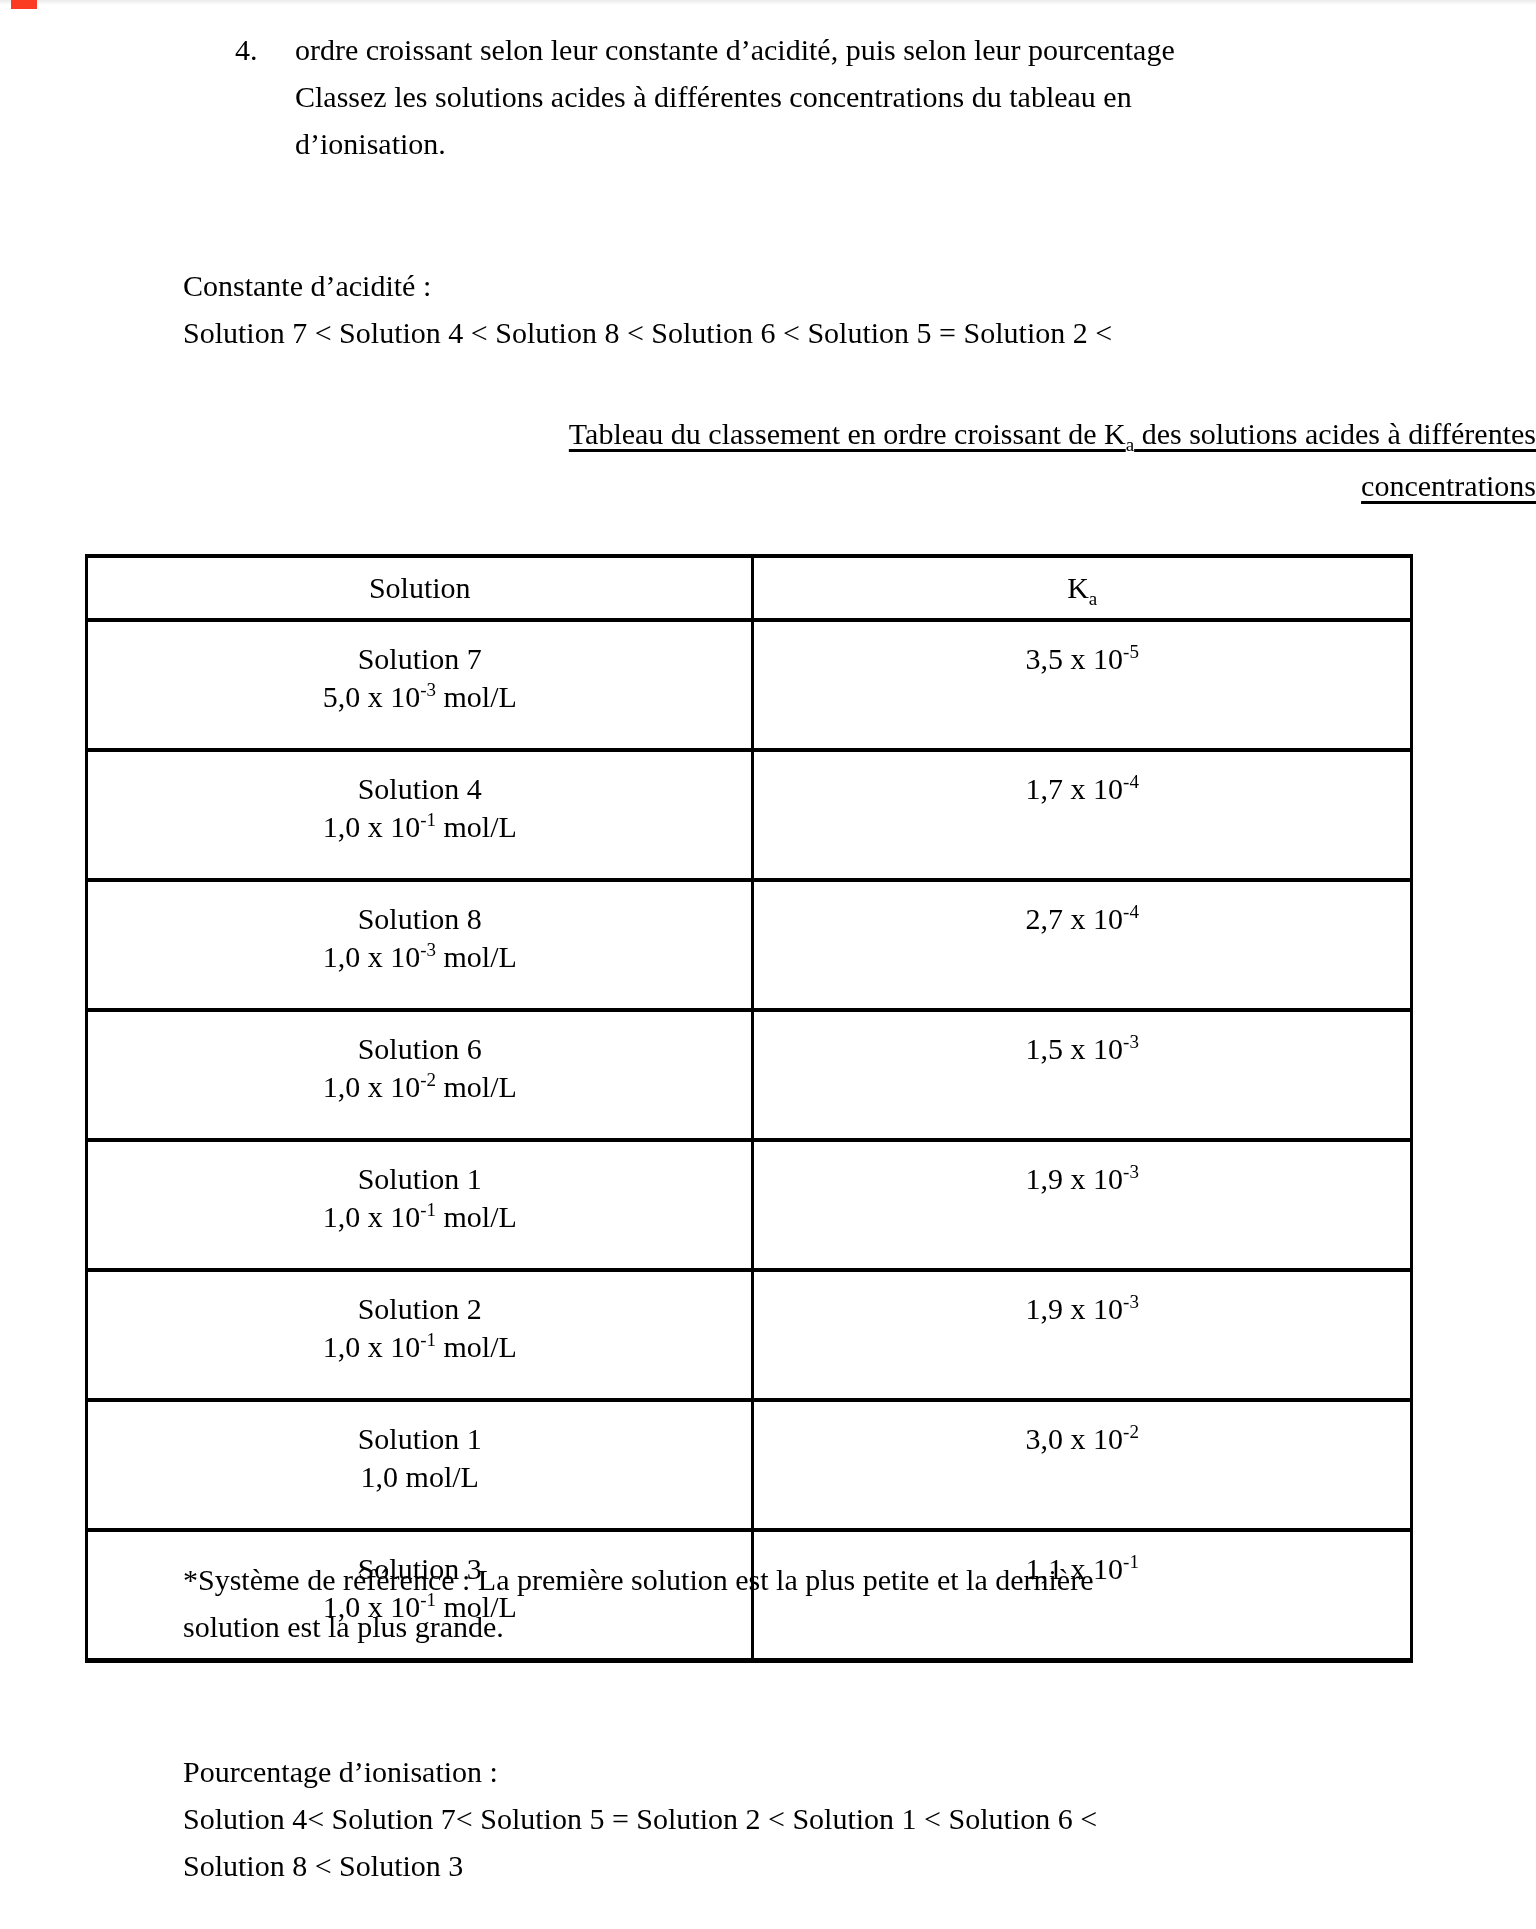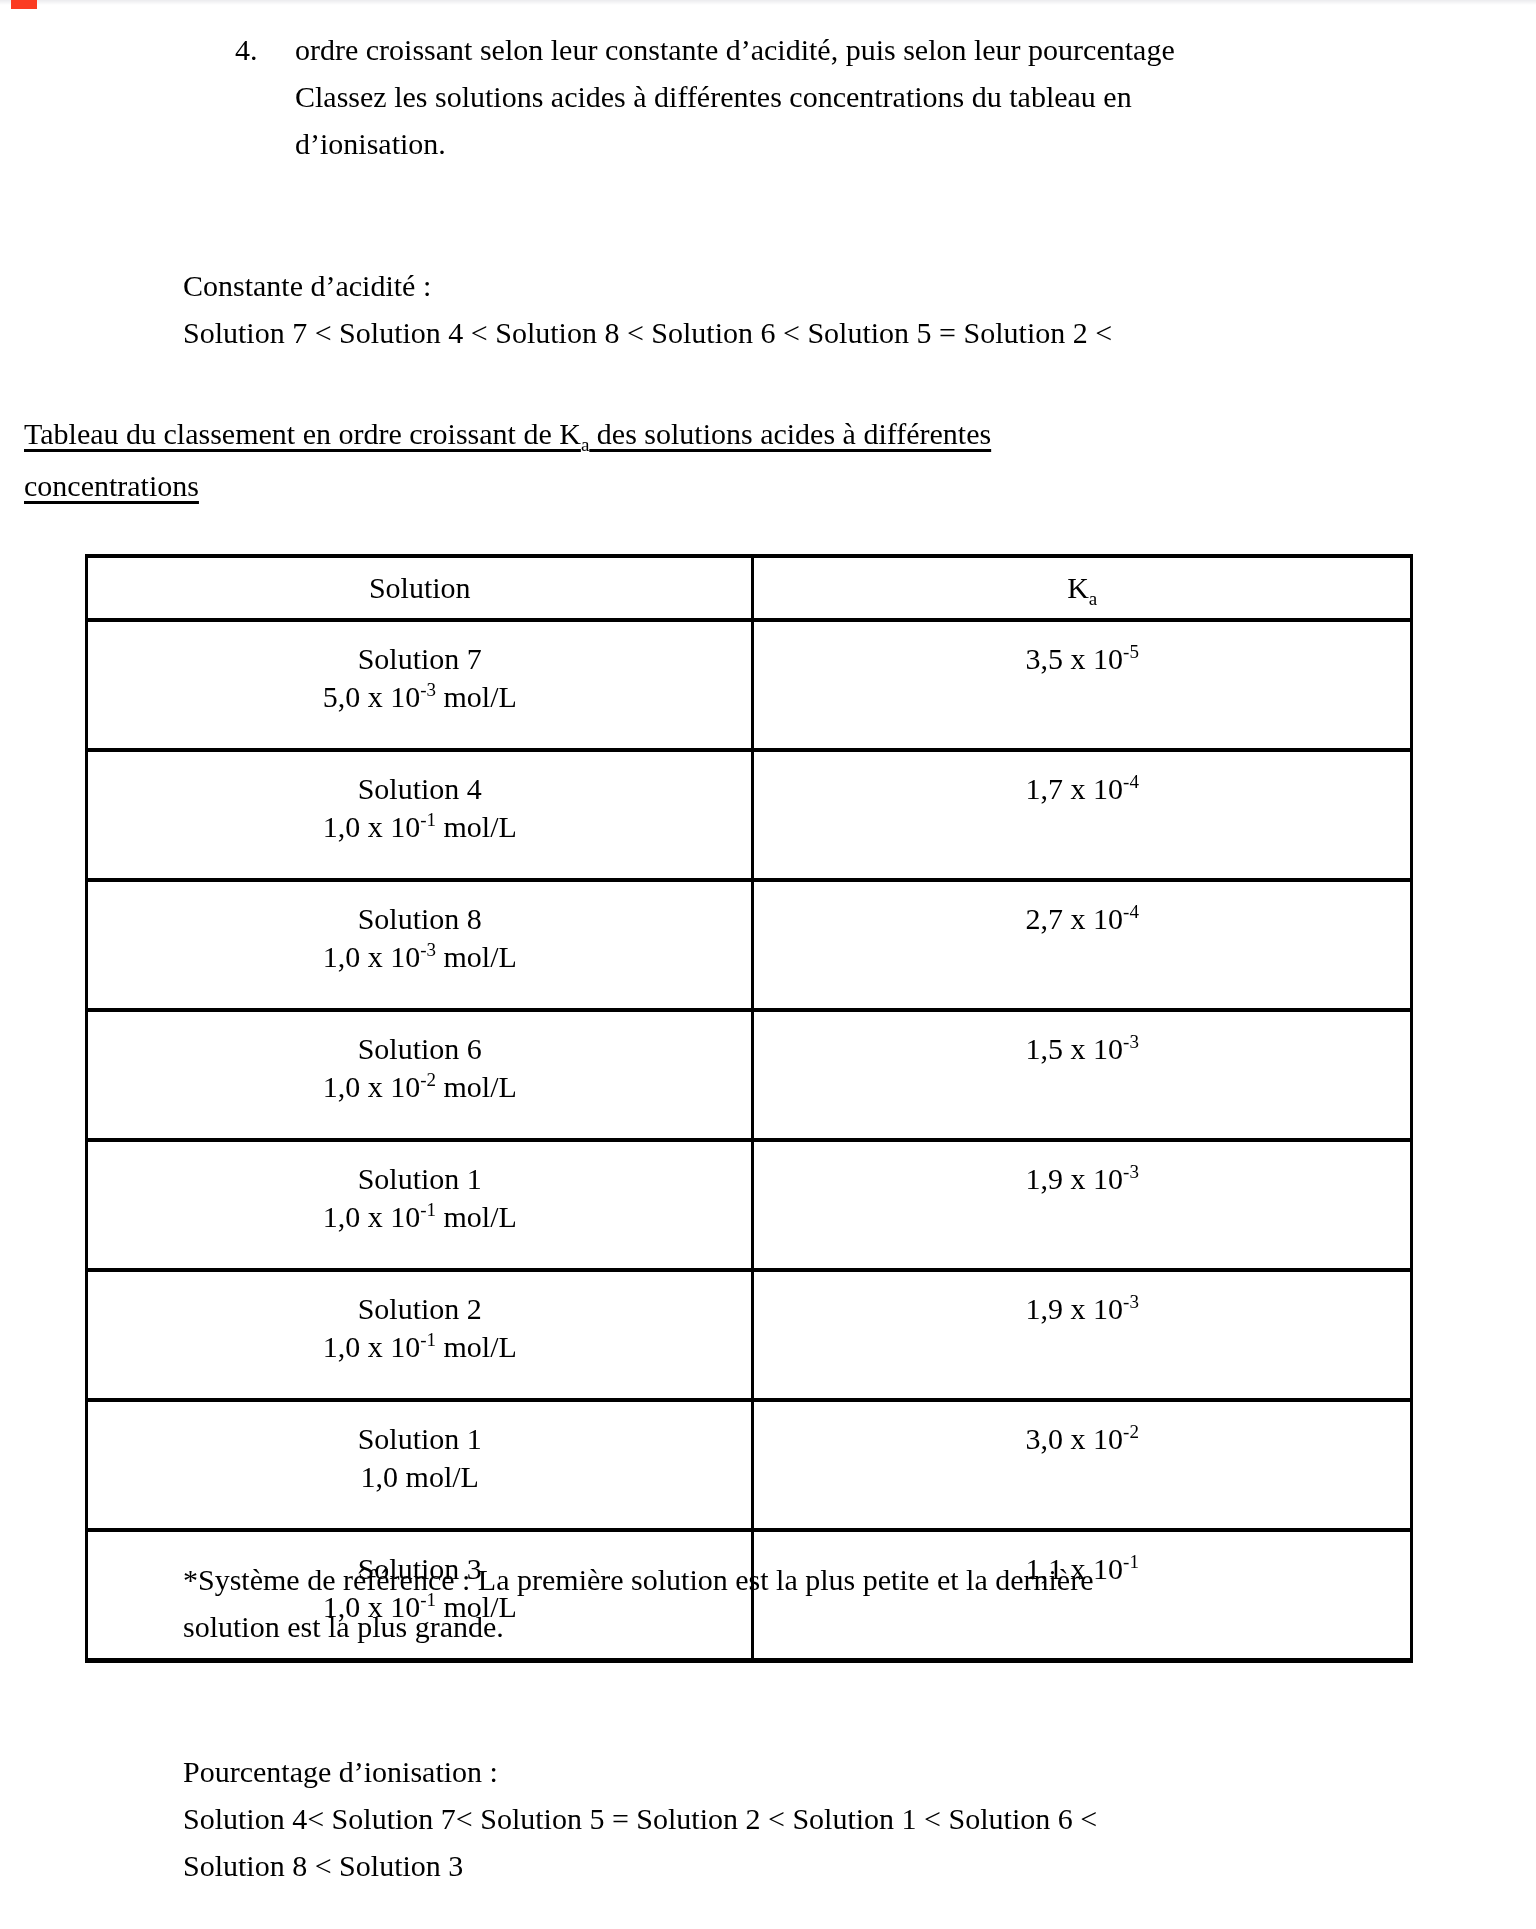--- a/index.html
+++ b/index.html
@@ -26,21 +26,21 @@
   .question { left: 235px; top: 26px; line-height: 47px; display: flex; }
   .q-num { width: 60px; flex: 0 0 60px; }
   .q-lines { }
 
   .acidity { left: 183px; top: 226px; line-height: 47px; margin-top: 36px; }
   .footnote { left: 183px; top: 1556px; line-height: 47px; }
   .ionization { left: 183px; top: 1748px; line-height: 47px; }
 
   .title-block {
     left: 24px; top: 408px; width: 1512px;
-    text-align: left; line-height: 52px;
+    text-align: right; line-height: 52px;
   }
   .u {
     text-decoration: underline;
     text-decoration-thickness: 2.5px;
     text-underline-offset: 5px;
   }
 
   sup {
     font-size: 19px; line-height: 0;
     position: relative; top: -11px;

